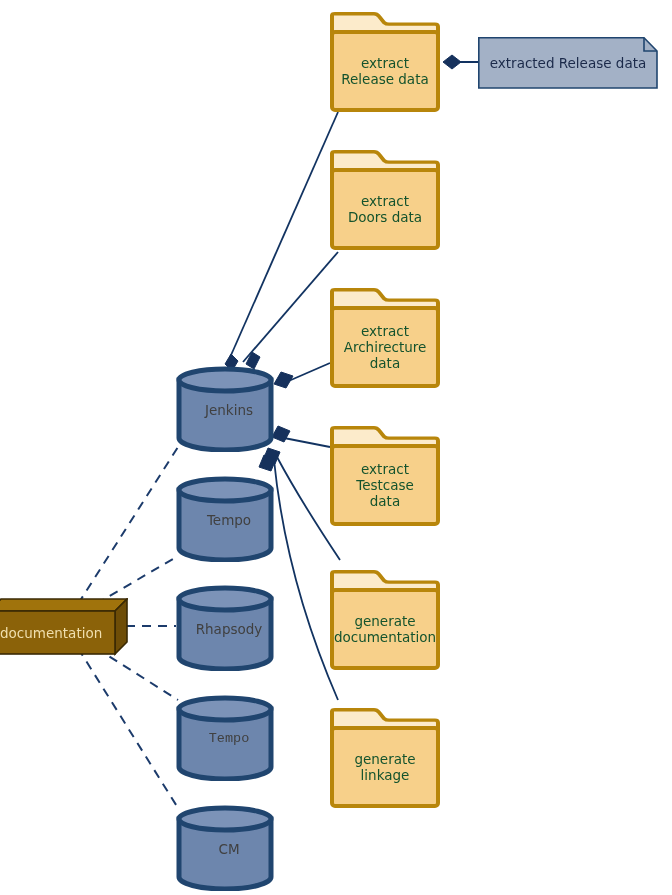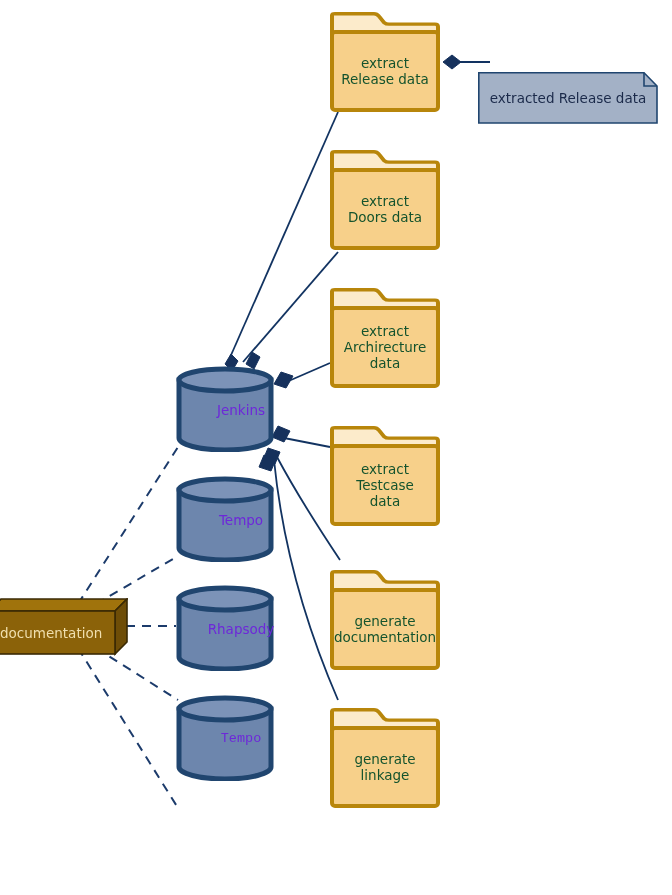--- a/index.html
+++ b/index.html
@@ -67,24 +67,24 @@
     white-space: pre-line;
     padding: 0 6px;
   }
 
   
   .cylinder {
     position: absolute;
   }
   .cyl-label {
     position: absolute;
-    left: 16px;
+    left: 4px;
     width: 100%;
     text-align: center;
-    color: #6d28d9;
+    color: #404040;
     font-size: 13.5px;
     pointer-events: none;
   }
 
   
   .node3d {
     position: absolute;
   }
   .node3d-label {
     position: absolute;
@@ -233,31 +233,38 @@
     </div>
 
     <div class="cylinder" style="left:175px; top:695px; width:100px; height:86px;font-family:Liberation Mono, monospace;">
       <svg width="100" height="86" viewBox="0 0 100 86">
         <path d="M4,14 L4,72 A46,12 0 0 0 96,72 L96,14 Z" fill="#6D86AD" stroke="#20456F" stroke-width="5"></path>
         <ellipse cx="50" cy="14" rx="46" ry="11" fill="#7C93B8" stroke="#20456F" stroke-width="5"></ellipse>
       </svg>
       <div class="cyl-label" style="top:36px;">Tempo</div>
     </div>
 
+    <div class="cylinder" style="left:175px; top:805px; width:100px; height:86px;">
+      <svg width="100" height="86" viewBox="0 0 100 86">
+        <path d="M4,14 L4,72 A46,12 0 0 0 96,72 L96,14 Z" fill="#6D86AD" stroke="#20456F" stroke-width="5"></path>
+        <ellipse cx="50" cy="14" rx="46" ry="11" fill="#7C93B8" stroke="#20456F" stroke-width="5"></ellipse>
+      </svg>
+      <div class="cyl-label" style="top:36px;">CM</div>
+    </div>
 
     <div class="node3d" style="left:-12px; top:598px; width:140px; height:58px;">
       <svg width="140" height="58" viewBox="0 0 140 58">
         <polygon points="1,13 13,1 139,1 127,13" fill="#A0730C" stroke="#3A2A04" stroke-width="1.6"></polygon>
         <polygon points="127,13 139,1 139,44 127,56" fill="#6E4D07" stroke="#3A2A04" stroke-width="1.6"></polygon>
         <rect x="1" y="13" width="126" height="43" fill="#8B6209" stroke="#3A2A04" stroke-width="1.6"></rect>
       </svg>
       <div class="node3d-label" style="left:12px; top:27px;">documentation</div>
     </div>
 
-    <div class="note" style="left:478px; top:37px; width:180px; height:36px;margin-top:35px;">
+    <div class="note" style="left:478px; top:37px; width:180px; height:36px;">
       <svg width="180" height="52" viewBox="0 0 180 52">
         <path d="M0.8,0.8 L166,0.8 L179,14 L179,51 L0.8,51 Z" fill="#A3B1C6" stroke="#20456F" stroke-width="1.6"></path>
         <path d="M166,0.8 L166,14 L179,14" fill="none" stroke="#20456F" stroke-width="1.6"></path>
       </svg>
       <div class="note-label" style="top:18px;">extracted Release data</div>
     </div>
 
   </div>
 </div>
 

